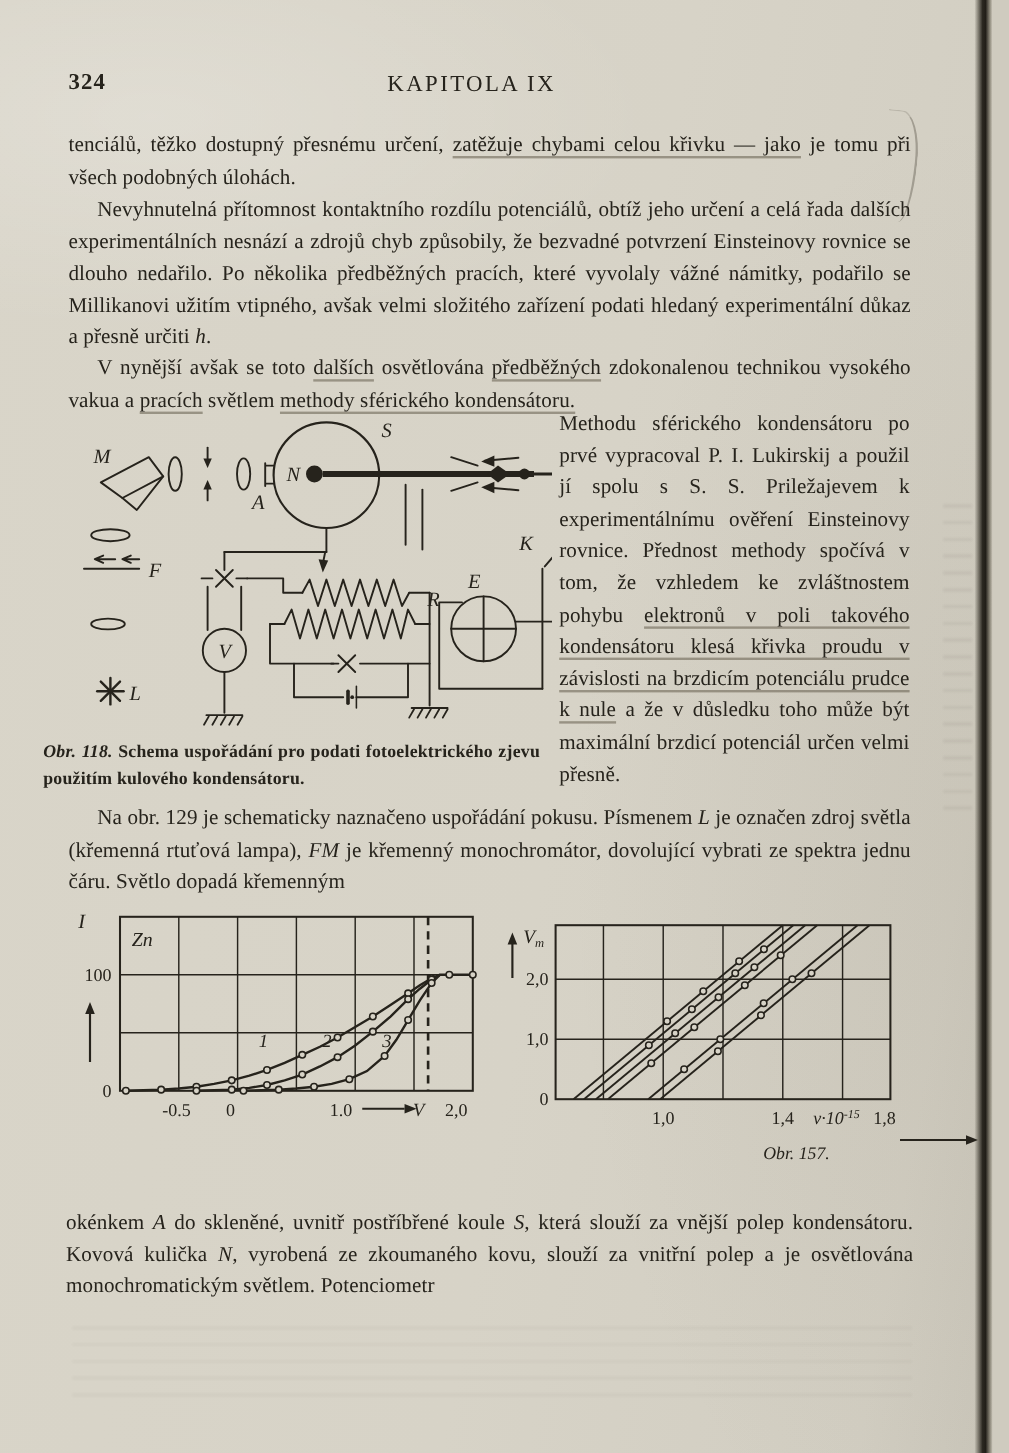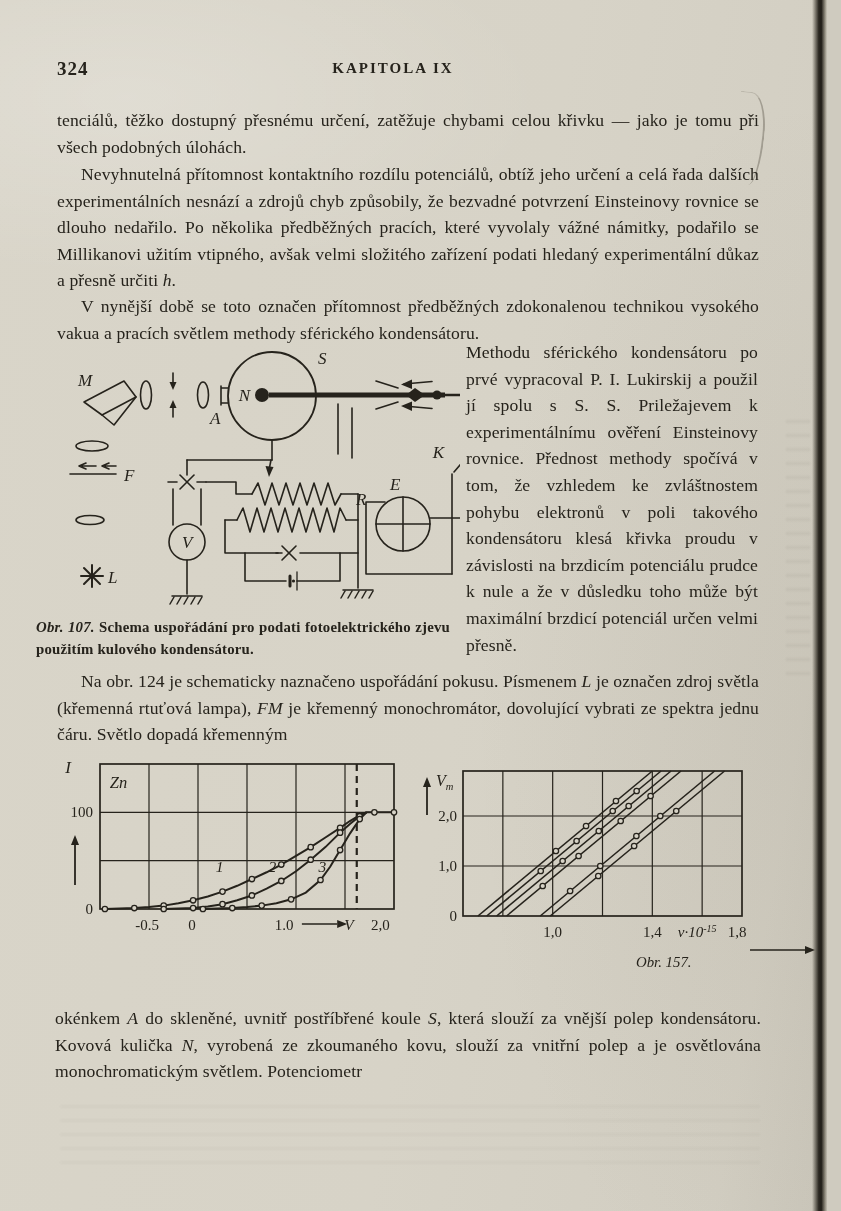--- a/index.html
+++ b/index.html
@@ -19,46 +19,46 @@
     background:linear-gradient(90deg, rgba(60,56,46,0) 0%, rgba(62,58,48,.55) 22%, #2b2821 45%, #211e18 62%, rgba(90,85,70,.6) 85%, rgba(160,155,140,.15) 100%);
   }
   .edge-paper{position:absolute;top:0;bottom:0;left:827px;width:14px;background:#cfcbbf;}
   .pencil-curve{position:absolute;left:736px;top:92px;width:26px;height:92px;
     border-right:2px solid rgba(70,64,52,.35);border-top:1px solid rgba(70,64,52,.18);
     border-radius:0 60% 40% 0 / 0 45% 55% 0; transform:rotate(6deg);}
   .ghost{position:absolute;pointer-events:none;opacity:.10;filter:blur(1px);
     background:repeating-linear-gradient(180deg, rgba(60,55,45,.55) 0 3px, rgba(0,0,0,0) 3px 14px);}
   .hdr-num{position:absolute;left:57px;top:58px;font-size:19px;font-weight:bold;letter-spacing:1px;}
   .hdr-title{position:absolute;left:57px;right:112px;top:60px;text-align:center;
-    font-size:15px;font-weight:bold;letter-spacing:2px;}
+    font-size:19px;font-weight:normal;letter-spacing:2px;}
   .para{position:absolute;text-align:justify;font-size:17.6px;line-height:26.6px;letter-spacing:.1px;}
   .indent{text-indent:24px;}
   .seg-i{font-style:italic;}
   .seg-b{font-weight:bold;}
-  .seg-u{text-decoration-color:rgba(100,92,76,.55);
+  .seg-u{text-decoration:underline;text-decoration-color:rgba(100,92,76,.55);
     text-decoration-thickness:1.5px;text-underline-offset:4px;}
   .cap{position:absolute;font-size:14.8px;line-height:21.5px;}
   .cap155{font-weight:bold;text-align:justify;letter-spacing:.2px;}
   svg text{font-family:"Liberation Serif","DejaVu Serif",serif;fill:#26231c;}
   .sk{stroke:#26231c;fill:none;stroke-width:1.6;stroke-linecap:round;stroke-linejoin:round;}
   .sk-fill{fill:#26231c;stroke:none;}
   .sk-label{font-size:17px;font-style:italic;}
 </style>
 </head>
 <body>
 
 <div class="page">
   <div class="texture"></div>
 
   <div class="hdr-num">324</div>
   <div class="hdr-title">KAPITOLA IX</div>
 
   <div class="para" style="left:57px;top:107px;width:702px;"><span>tenciálů, těžko dostupný přesnému určení, </span><span class="seg-u">zatěžuje chybami celou křivku — jako</span><span> je tomu při všech podobných úlohách.</span></div>
   <div class="para indent" style="left:57px;top:161px;width:702px;"><span>Nevyhnutelná přítomnost kontaktního rozdílu potenciálů, obtíž jeho určení a celá řada dalších experimentálních nesnází a zdrojů chyb způsobily, že bezvadné potvrzení Einsteinovy rovnice se dlouho nedařilo. Po několika předběžných pracích, které vyvolaly vážné námitky, podařilo se Millikanovi užitím vtipného, avšak velmi složitého zařízení podati hledaný experimentální důkaz a přesně určiti </span><span class="seg-i">h</span><span>.</span></div>
-  <div class="para indent" style="left:57px;top:293px;width:702px;"><span>V nynější době se toto </span><span class="seg-u">označen</span><span> přítomnost </span><span class="seg-u">předběžných</span><span> zdokonalenou technikou vysokého vakua a </span><span class="seg-u">pracích</span><span> světlem </span><span class="seg-u">methody sférického kondensátoru.</span></div>
+  <div class="para indent" style="left:57px;top:293px;width:702px;"><span>V nynější avšak se toto </span><span class="seg-u">dalších</span><span> osvětlována </span><span class="seg-u">předběžných</span><span> zdokonalenou technikou vysokého vakua a </span><span class="seg-u">pracích</span><span> světlem </span><span class="seg-u">methody sférického kondensátoru.</span></div>
   <div class="para" style="left:466px;top:339px;width:292px;"><span>Methodu sférického kondensátoru po prvé vypracoval P. I. Lukirskij a použil jí spolu s S. S. Priležajevem k experimentálnímu ověření Einsteinovy rovnice. Přednost methody spočívá v tom, že vzhledem ke zvláštnostem pohybu </span><span class="seg-u">elektronů v poli takového kondensátoru klesá křivka proudu v závislosti na brzdicím potenciálu prudce k nule</span><span> a že v důsledku toho může být maximální brzdicí potenciál určen velmi přesně.</span></div>
 
   <svg style="position:absolute;left:40px;top:348px;" width="420" height="266" viewBox="0 0 420 266">
     <defs>
       <g id="gnd" stroke="#26231c" stroke-width="1.5" fill="none">
         <line x1="-15" y1="0" x2="15" y2="0"></line>
         <line x1="-13" y1="1" x2="-17" y2="8"></line>
           <line x1="-6" y1="1" x2="-10" y2="8"></line>
         <line x1="1" y1="1" x2="-3" y2="8"></line>
           <line x1="8" y1="1" x2="4" y2="8"></line>
@@ -155,23 +155,23 @@
     <text class="sk-label" x="278" y="16">S</text>
     <text class="sk-label" x="210" y="53" text-anchor="end">N</text>
     <text class="sk-label" x="84" y="133">F</text>
     <text class="sk-label" x="68" y="235">L</text>
     <text class="sk-label" x="316" y="157">R</text>
     <text class="sk-label" x="142" y="200">V</text>
     <text class="sk-label" x="350" y="142">E</text>
     <text class="sk-label" x="404" y="110" text-anchor="end">K</text>
   </svg>
 
-  <div class="cap cap155" style="left:36px;top:617px;width:414px;"><span class="seg-b seg-i">Obr. 107.</span><span> Schema uspořádání pro podati fotoelektrického zjevu použitím kulového kondensátoru.</span></div>
-
-  <div class="para indent" style="left:57px;top:668px;width:702px;"><span>Na obr. 124 je schematicky naznačeno uspořádání pokusu. Písmenem </span><span class="seg-i">L</span><span> je označen zdroj světla (křemenná rtuťová lampa), </span><span class="seg-i">FM</span><span> je křemenný monochromátor, dovolující vybrati ze spektra jednu čáru. Světlo dopadá křemenným</span></div>
+  <div class="cap cap155" style="left:36px;top:617px;width:414px;"><span class="seg-b seg-i">Obr. 118.</span><span> Schema uspořádání pro podati fotoelektrického zjevu použitím kulového kondensátoru.</span></div>
+
+  <div class="para indent" style="left:57px;top:668px;width:702px;"><span>Na obr. 129 je schematicky naznačeno uspořádání pokusu. Písmenem </span><span class="seg-i">L</span><span> je označen zdroj světla (křemenná rtuťová lampa), </span><span class="seg-i">FM</span><span> je křemenný monochromátor, dovolující vybrati ze spektra jednu čáru. Světlo dopadá křemenným</span></div>
 
   <svg id="c156" style="position:absolute;left:55px;top:753px;" width="345" height="200" viewBox="0 0 345 200">
       <line x1="94" y1="11" x2="94" y2="156" stroke="#26231c" stroke-width="1.2"></line>
       <line x1="143" y1="11" x2="143" y2="156" stroke="#26231c" stroke-width="1.2"></line>
       <line x1="192" y1="11" x2="192" y2="156" stroke="#26231c" stroke-width="1.2"></line>
       <line x1="241" y1="11" x2="241" y2="156" stroke="#26231c" stroke-width="1.2"></line>
       <line x1="290" y1="11" x2="290" y2="156" stroke="#26231c" stroke-width="1.2"></line>
       <line x1="45" y1="107.66666666666666" x2="339" y2="107.66666666666666" stroke="#26231c" stroke-width="1.2"></line>
       <line x1="45" y1="59.33333333333333" x2="339" y2="59.33333333333333" stroke="#26231c" stroke-width="1.2"></line>
       <rect x="45" y="11" width="294" height="145" fill="none" stroke="#26231c" stroke-width="1.7"></rect>

